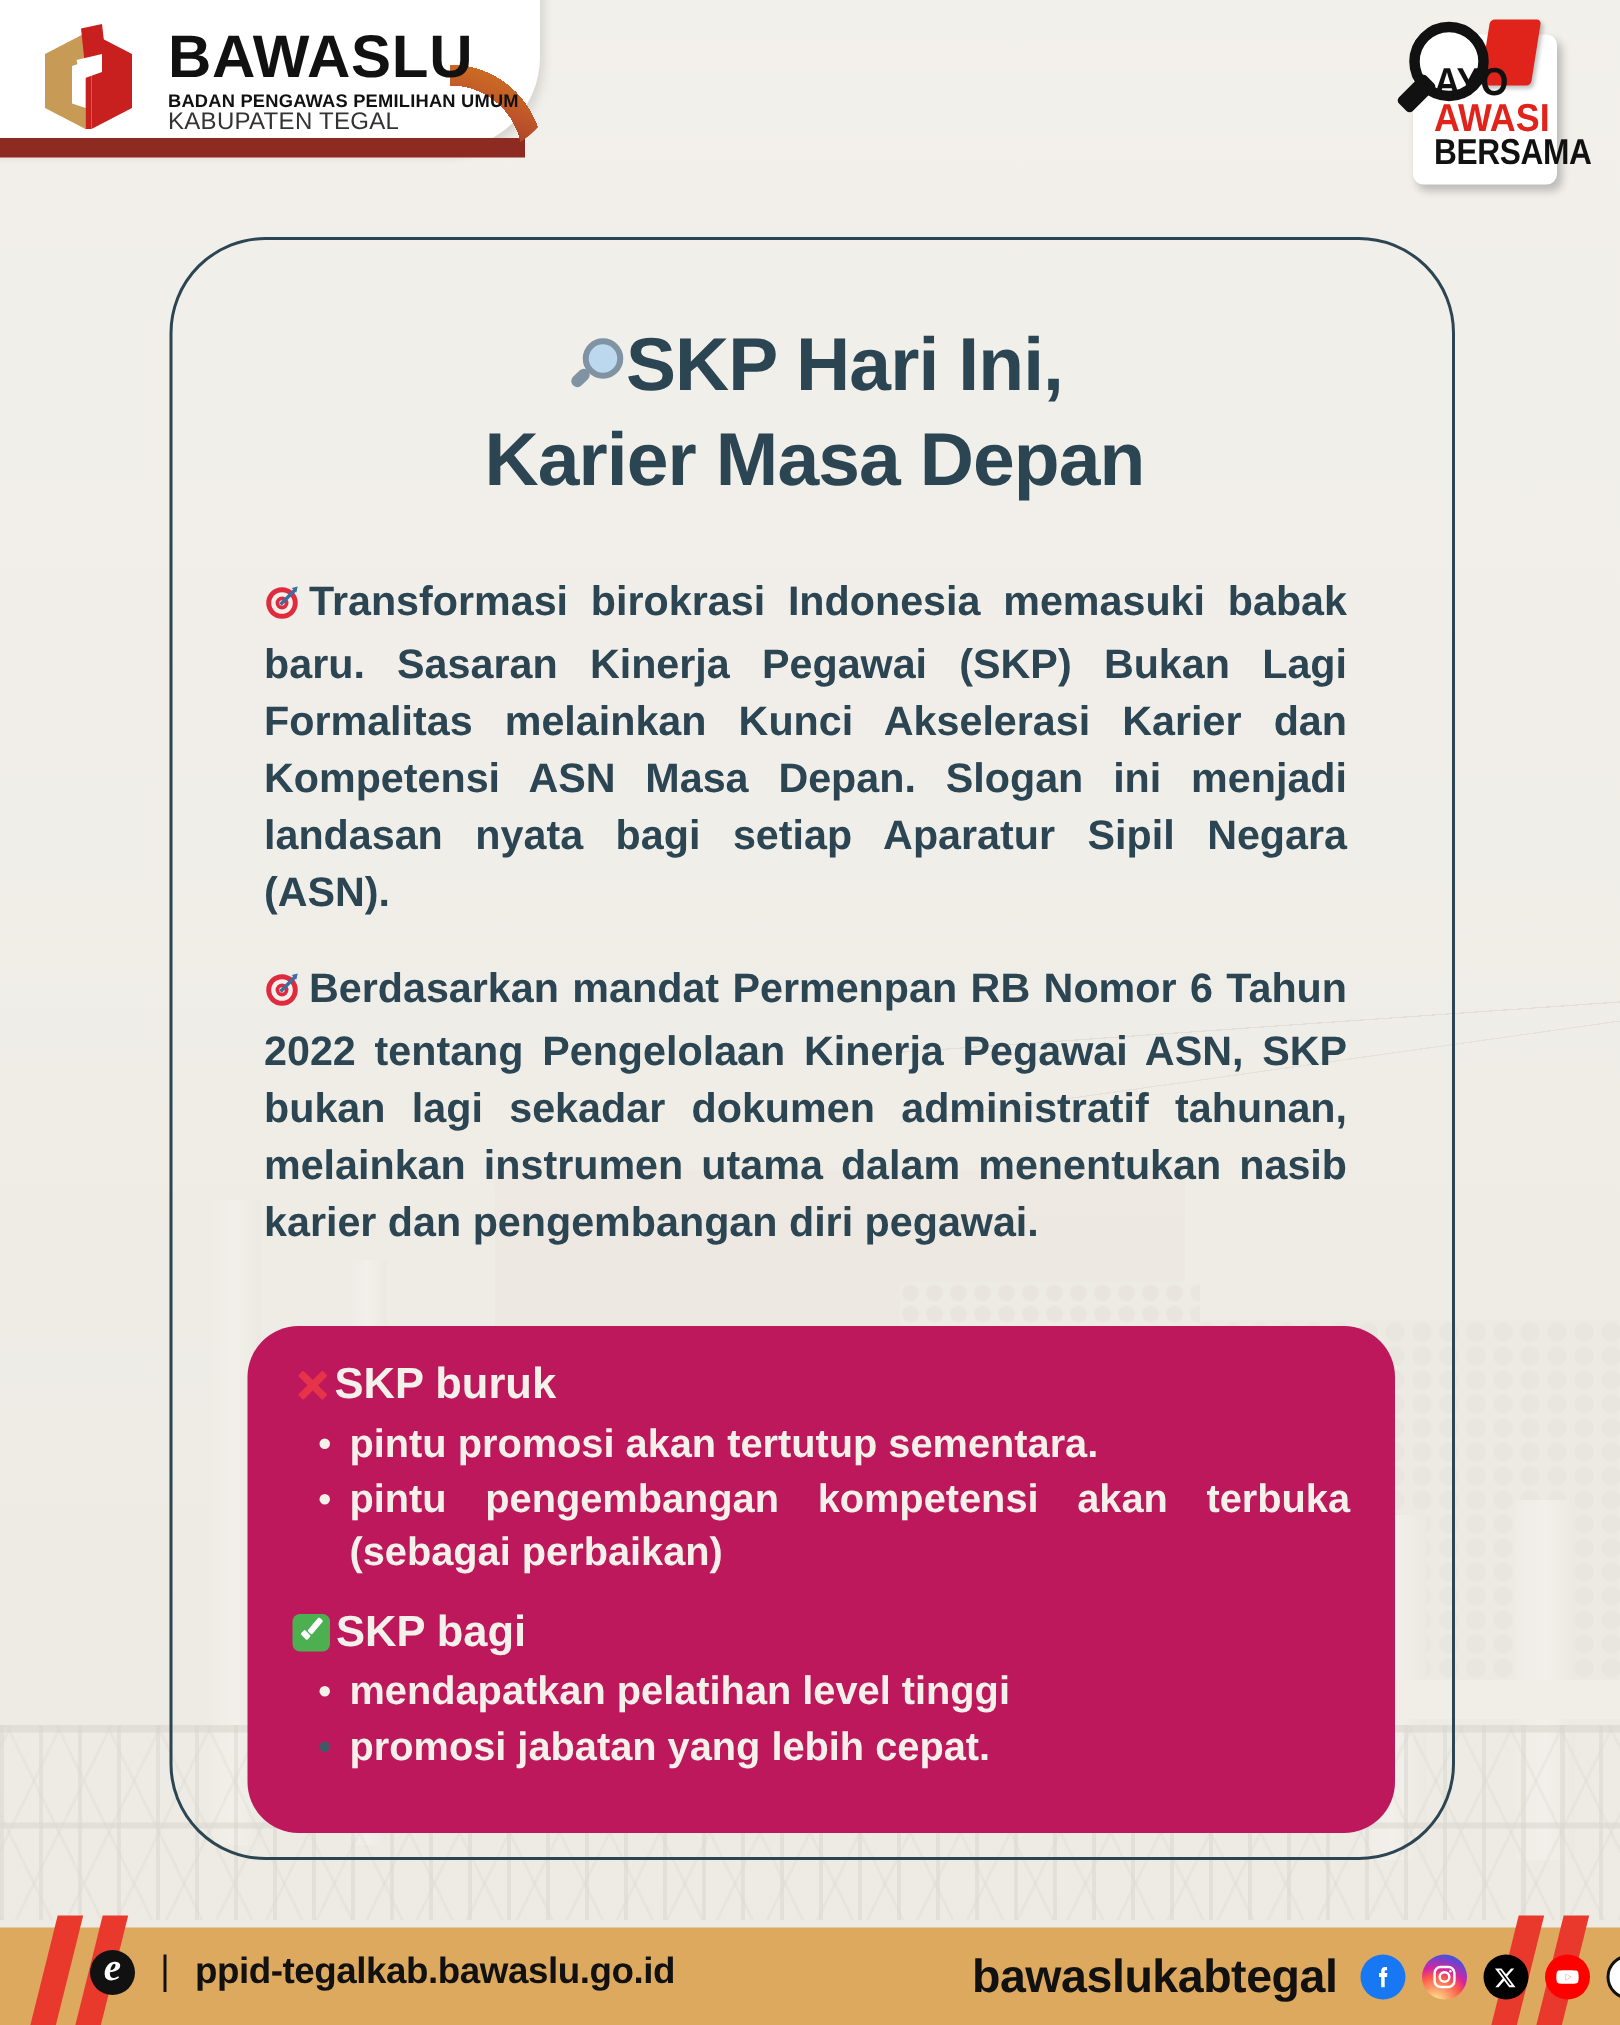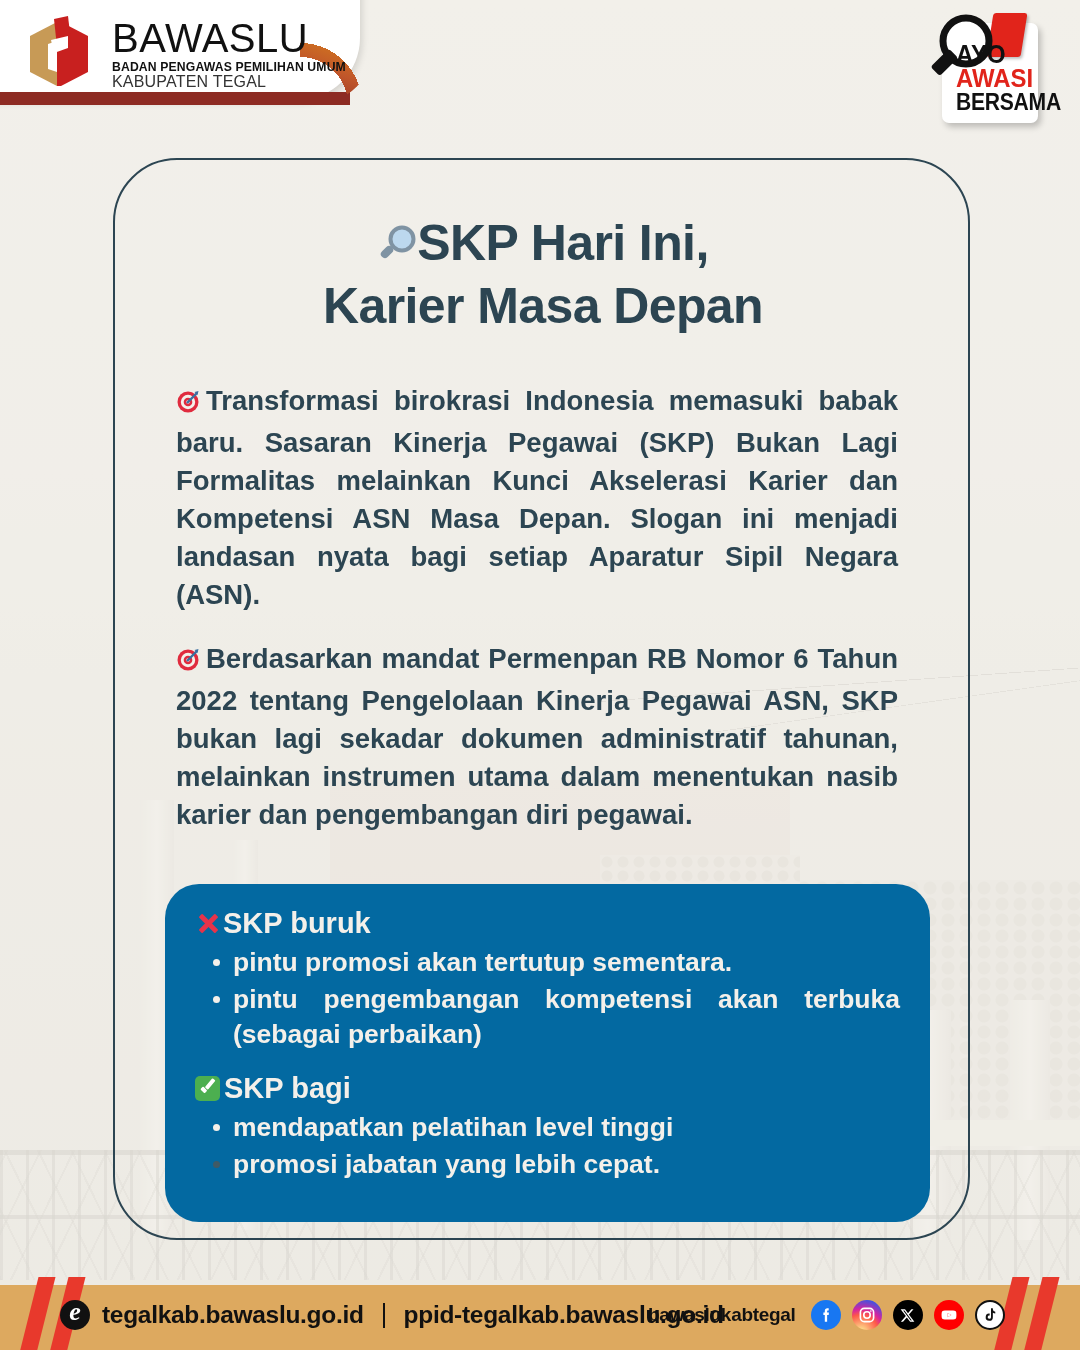--- a/index.html
+++ b/index.html
@@ -52,21 +52,21 @@
   .header-stripe-curve{position:absolute;left:300px;top:-22px;width:62px;height:127px;
     border-right:13px solid transparent;border-radius:0 0 62px 0;
     background:linear-gradient(200deg,#e9a21b 0%,#dd8b18 35%,#c0562a 70%,#8d2b23 100%);
     -webkit-mask:radial-gradient(circle at 0% 100%, transparent 48px, #000 48px, #000 62px, transparent 62px);
             mask:radial-gradient(circle at 0% 100%, transparent 48px, #000 48px, #000 62px, transparent 62px);}
 
   .logo-wrap{position:absolute;left:24px;top:14px;display:flex;align-items:center;gap:14px;}
   .ballot{position:relative;width:74px;height:80px;}
   .ballot svg{display:block;}
   .logo-text{display:flex;flex-direction:column;line-height:1;}
-  .logo-main{font-size:40px;font-weight:normal;color:#111;letter-spacing:.5px;}
+  .logo-main{font-size:40px;font-weight:bold;color:#111;letter-spacing:.5px;}
   .logo-sub{font-size:12.2px;font-weight:bold;color:#111;letter-spacing:.15px;margin-top:3px;}
   .logo-kab{font-size:16px;color:#333;letter-spacing:.2px;margin-top:1px;}
 
   
   .awasi{position:absolute;left:920px;top:5px;width:130px;height:130px;}
   .awasi-card{position:absolute;left:22px;top:18px;width:96px;height:100px;background:#fff;border-radius:7px;
     box-shadow:3px 4px 6px rgba(0,0,0,.22);}
   .awasi-red{position:absolute;left:70px;top:8px;width:34px;height:44px;background:#e1241b;
     transform:skewX(-9deg);border-radius:3px;box-shadow:2px 2px 3px rgba(0,0,0,.25);}
   .awasi-glass{position:absolute;left:6px;top:6px;width:76px;height:76px;}
@@ -85,21 +85,21 @@
   .title .mag{display:inline-block;vertical-align:-6px;margin-right:-2px;}
 
   .para{position:absolute;width:722px;left:176px;color:#2c4552;
     font-size:27.5px;font-weight:bold;line-height:1.38;text-align:justify;}
   .para.p1{top:382px;}
   .para.p2{top:640px;}
   .emoji-dart{display:inline-block;vertical-align:-4px;margin-right:6px;}
 
   
   .panel{position:absolute;left:165px;top:884px;width:765px;height:338px;
-    background:#0369a1;border-radius:34px;}
+    background:#be185d;border-radius:34px;}
   .panel-inner{position:absolute;left:30px;top:22px;width:705px;color:#f4f0ea;}
   .pn-head{font-size:29px;font-weight:bold;line-height:1.2;display:flex;align-items:center;gap:2px;}
   .ico-x{display:inline-block;width:26px;height:26px;position:relative;flex:0 0 auto;}
   .ico-x:before,.ico-x:after{content:"";position:absolute;left:2px;top:11px;width:23px;height:5px;background:#e6334a;border-radius:1px;}
   .ico-x:before{transform:rotate(45deg);}
   .ico-x:after{transform:rotate(-45deg);}
   .ico-check{display:inline-block;width:25px;height:25px;background:#4caf50;border-radius:5px;position:relative;flex:0 0 auto;margin-right:2px;}
   .ico-check:before{content:"";position:absolute;left:6px;top:12px;width:6px;height:3.5px;background:#fff;transform:rotate(45deg);border-radius:1px;}
   .ico-check:after{content:"";position:absolute;left:9px;top:6px;width:12px;height:3.5px;background:#fff;transform:rotate(-50deg);border-radius:1px;}
   .pn-list{margin:4px 0 0 0;padding:0;list-style:none;}
@@ -114,21 +114,21 @@
   .fstripe{position:absolute;width:17px;height:84px;background:#e8392c;transform:skewX(-14deg);top:-8px;}
   .fs1{left:28px;} .fs2{left:58px;}
   .fs3{left:1002px;} .fs4{left:1032px;}
   .footer-left{position:absolute;left:60px;top:1300px;display:flex;align-items:center;gap:12px;}
   .globe{width:30px;height:30px;border-radius:50%;background:#111;position:relative;flex:0 0 auto;}
   .globe:before{content:"e";position:absolute;left:0;right:0;top:-3px;text-align:center;
     font-size:26px;font-style:italic;font-weight:bold;color:#fff;font-family:"Liberation Serif",serif;}
   .url{font-size:24.5px;font-weight:bold;color:#111;letter-spacing:-.3px;white-space:nowrap;}
   .divider{display:inline-block;width:2px;height:25px;background:#111;margin:0 7px;vertical-align:-4px;}
   .footer-right{position:absolute;left:648px;top:1300px;display:flex;align-items:center;gap:11px;}
-  .handle{font-size:19px;font-weight:bold;color:#111;margin-right:4px;letter-spacing:-.3px;}
+  .handle{font-size:31px;font-weight:bold;color:#111;margin-right:4px;letter-spacing:-.3px;}
   .sico{width:30px;height:30px;border-radius:50%;display:flex;align-items:center;justify-content:center;flex:0 0 auto;}
   .s-fb{background:#1877f2;} .s-x{background:#000;} .s-yt{background:#ff0000;}
   .s-ig{background:radial-gradient(circle at 30% 107%,#fdf497 0%,#fd5949 45%,#d6249f 60%,#285AEB 90%);}
   .s-tt{background:#fff;border:2px solid #111;box-sizing:border-box;}
 </style>
 </head>
 <body>
 
 <div class="stage">
 
@@ -254,21 +254,20 @@
 
   <div class="footer">
     <div class="fstripe fs1"></div>
     <div class="fstripe fs2"></div>
     <div class="fstripe fs3"></div>
     <div class="fstripe fs4"></div>
   </div>
 
   <div class="footer-left">
     <span class="globe"></span>
-    <span class="url">tegalkab.bawaslu.go.id</span>
     <span class="divider"></span>
     <span class="url">ppid-tegalkab.bawaslu.go.id</span>
   </div>
 
   <div class="footer-right">
     <span class="handle">bawaslukabtegal</span>
 
     <span class="sico s-fb">
       <svg width="18" height="18" viewBox="0 0 24 24" fill="#fff">
           <path d="M15.5 8.5h-2V7c0-.7.2-1.1 1.1-1.1h1V3.1C15.2 3 14.5 3 13.8 3c-2 0-3.4 1.2-3.4 3.5v2H8.5V12h1.9v9h3.1v-9h2.1l.3-3.5z"></path>

